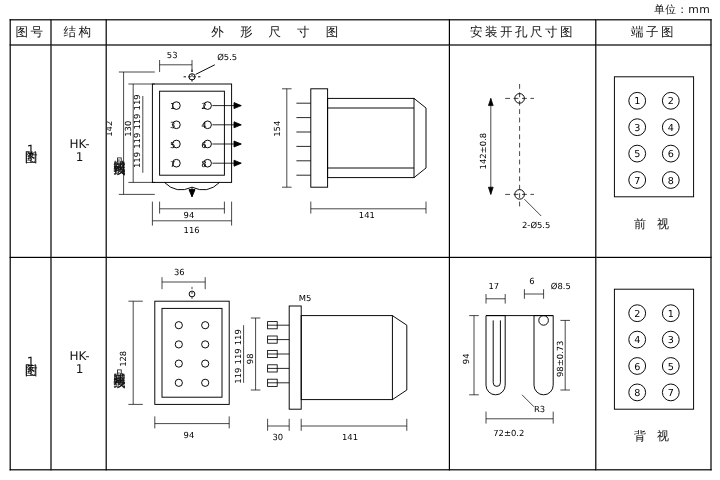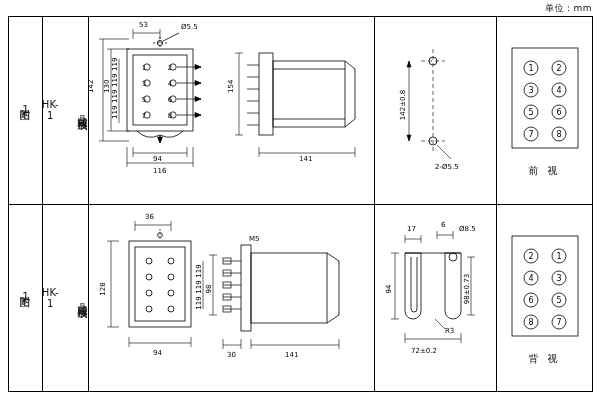--- a/index.html
+++ b/index.html
@@ -42,21 +42,21 @@
   .vtext{
     writing-mode:vertical-rl;
     text-orientation:upright;
     font-size:10.5px;
     line-height:1.15;
     letter-spacing:1px;
     display:inline-block;
   }
   .vtext.small{font-size:10px;}
   .struct{
-    display:flex;align-items:center;justify-content:flex-end;
+    display:flex;align-items:center;justify-content:center;
     gap:18px;height:100%;margin-left:31px;
   }
   .struct .label{font-size:10px;font-family:"DejaVu Sans",sans-serif;}
   .cell-inner{position:relative;width:100%;height:100%;}
 
   .row-body{height:176px;}
 
   svg{display:block;}
   .terminal-cap{font-size:10px;letter-spacing:3px;}
   .term-wrap{display:flex;flex-direction:column;align-items:center;justify-content:center;gap:4px;height:100%;}
@@ -70,20 +70,27 @@
 
   <table class="main">
     <colgroup>
       <col class="col-a">
         <col class="col-b">
         <col class="col-c">
         <col class="col-d">
         <col class="col-e">
     </colgroup>
     <tbody>
+        <tr>
+      <th class="hdr">图号</th>
+      <th class="hdr">结构</th>
+      <th class="hdr wide">外 形 尺 寸 图</th>
+      <th class="hdr">安装开孔尺寸图</th>
+      <th class="hdr">端子图</th>
+    </tr>
 
     <tr class="row-body">
       <td>
         <span class="vtext">附图1</span>
       </td>
       <td>
         <div class="struct">
           <span class="label">HK-1</span>
           <span class="vtext small">凸出式前接线</span>
         </div>

